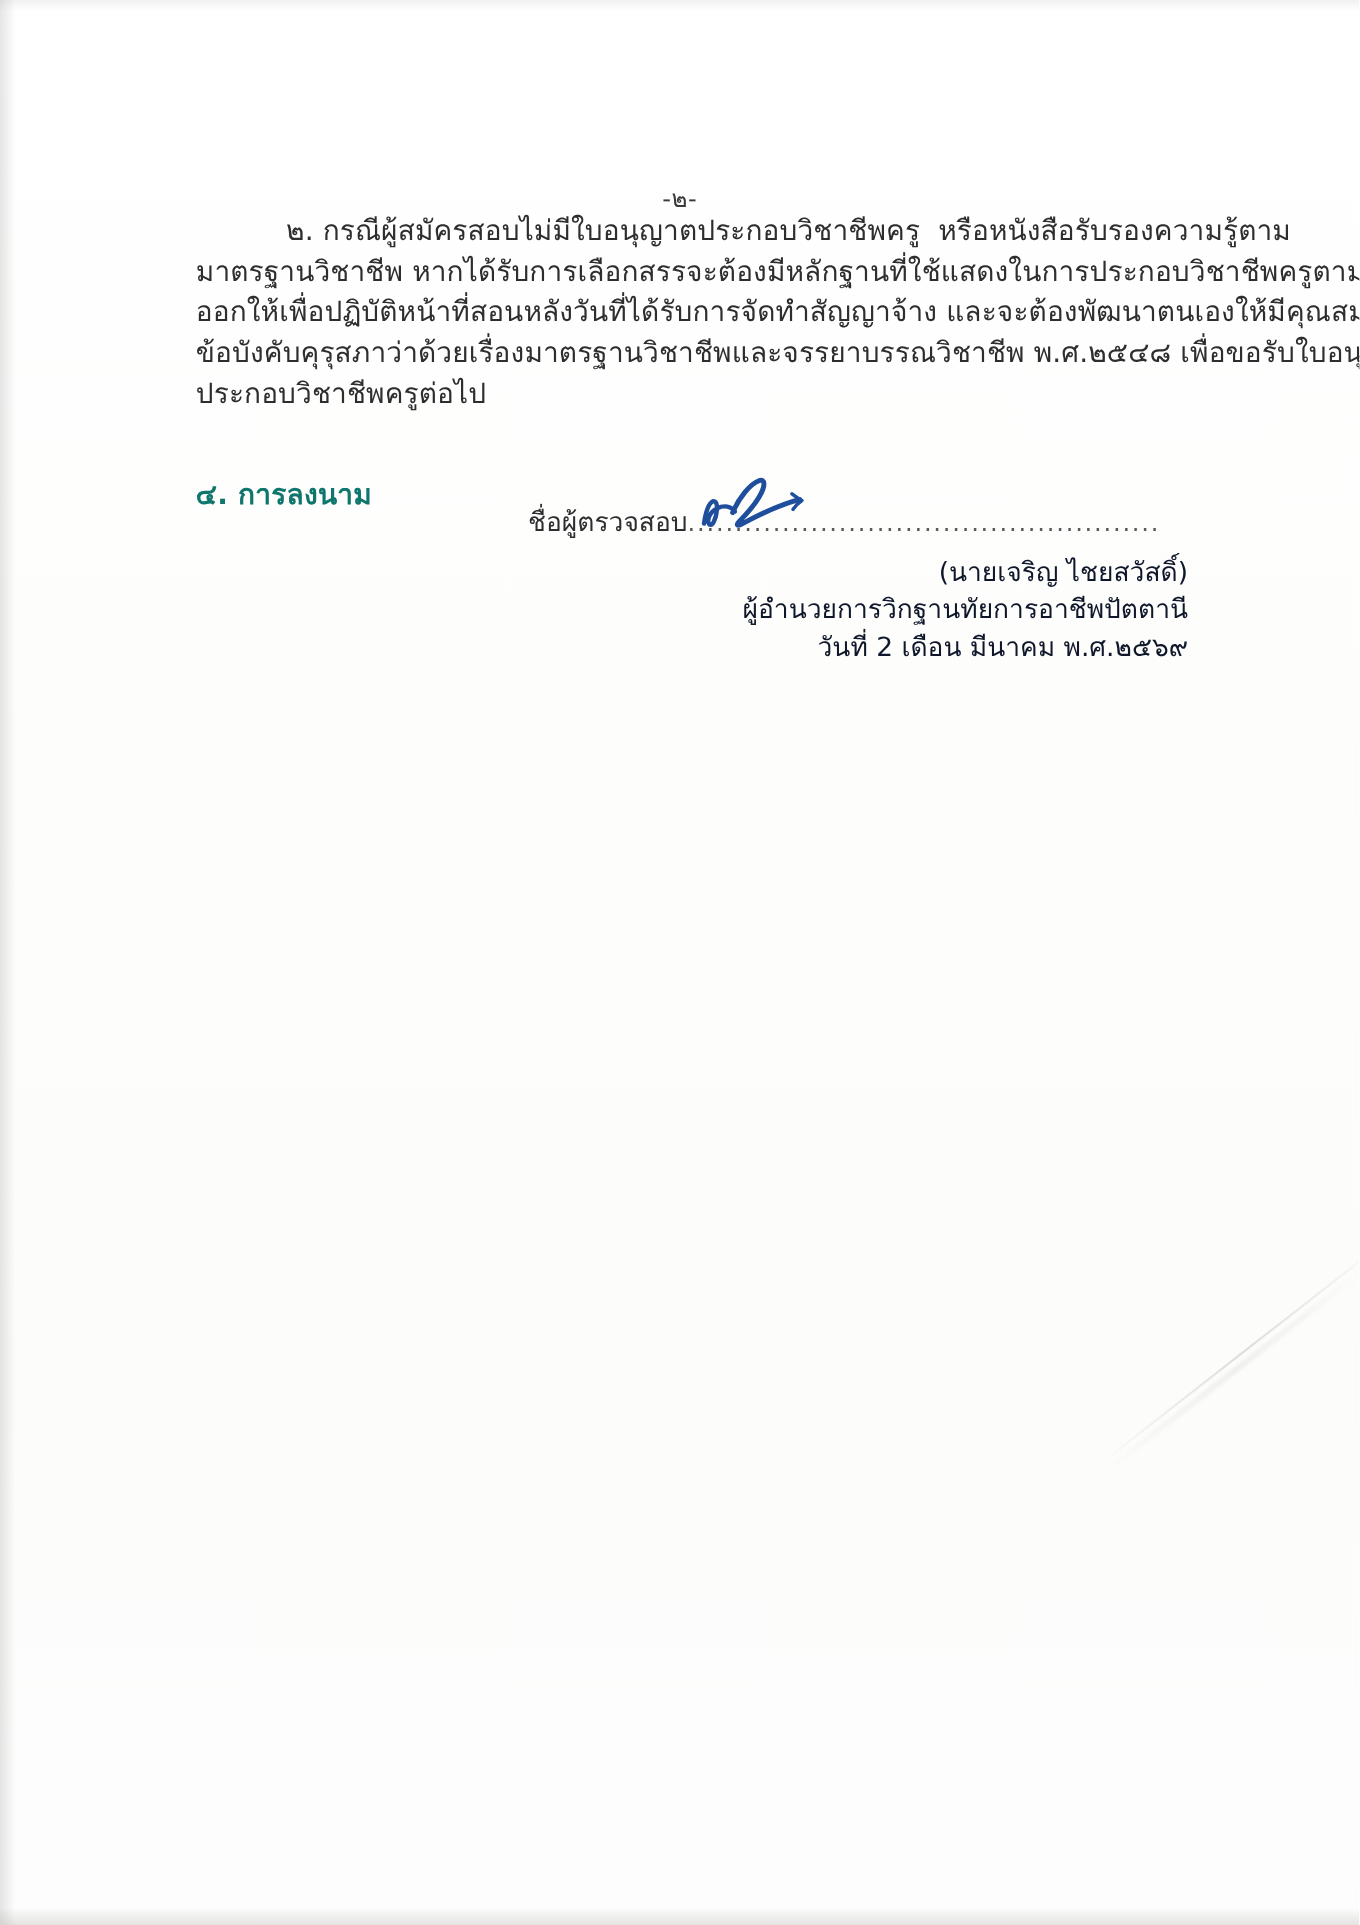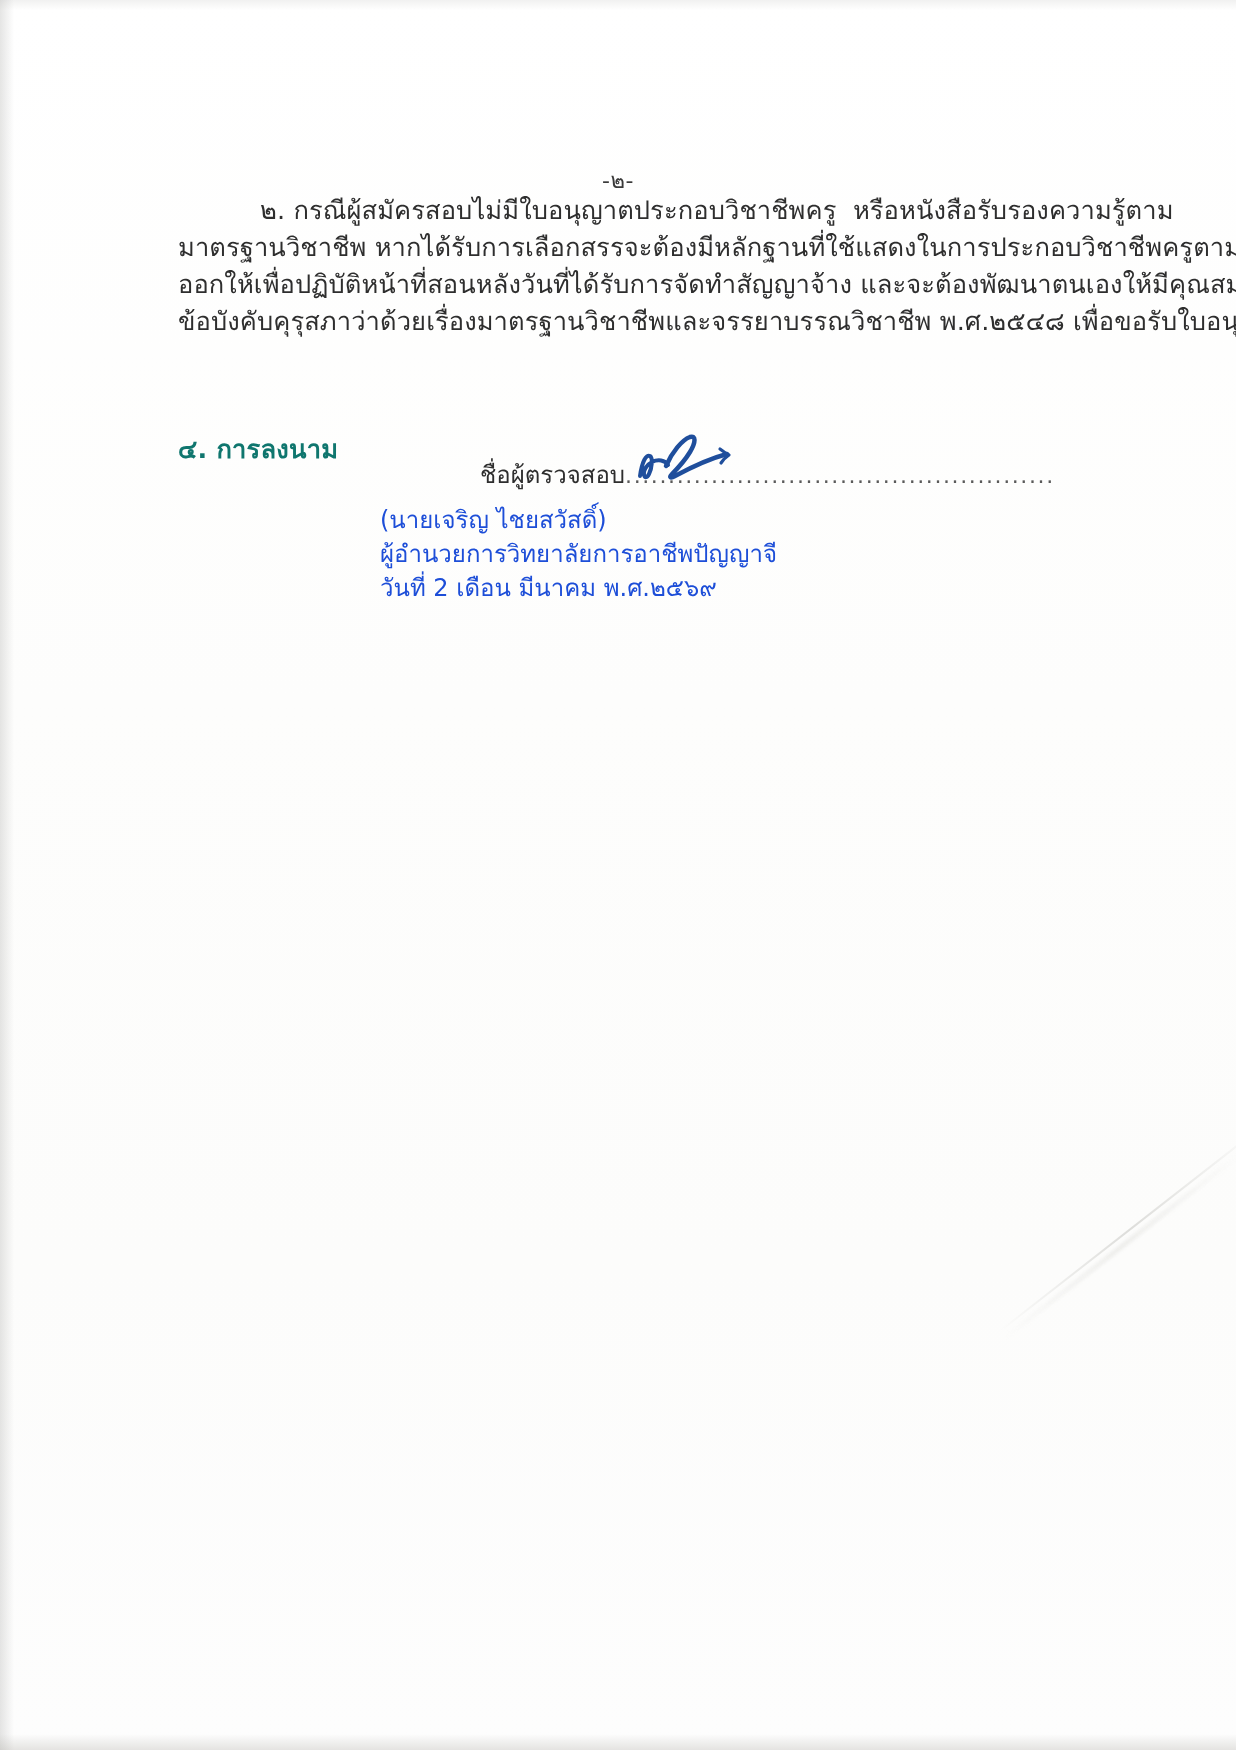--- a/index.html
+++ b/index.html
@@ -167,23 +167,23 @@
     top: 432px;
     width: 120px;
     height: 52px;
     pointer-events: none;
   }
 
   .centered-line {
     position: absolute;
     left: 380px;
     width: 700px;
-    text-align: left;
+    text-align: right;
     font-size: 24px;
-    color: #1d4ed8;
+    color: #0f172a;
     white-space: nowrap;
   }
   #sig-name  { top: 45px; }
   #sig-title { top: 79px; }
   #sig-date  { top: 113px; }
 </style>
 </head>
 <body>
 
 <div id="page-sheet">
@@ -197,33 +197,34 @@
 
   <div id="content">
 
     <div id="page-marker" class="thai">-๒-</div>
 
     <div id="body-block">
       <div class="body-line thai indent">          ๒. กรณีผู้สมัครสอบไม่มีใบอนุญาตประกอบวิชาชีพครู  หรือหนังสือรับรองความรู้ตาม</div>
       <div class="body-line thai">มาตรฐานวิชาชีพ หากได้รับการเลือกสรรจะต้องมีหลักฐานที่ใช้แสดงในการประกอบวิชาชีพครูตามที่คุรุสภา</div>
       <div class="body-line thai">ออกให้เพื่อปฏิบัติหน้าที่สอนหลังวันที่ได้รับการจัดทำสัญญาจ้าง และจะต้องพัฒนาตนเองให้มีคุณสมบัติตาม</div>
       <div class="body-line thai">ข้อบังคับคุรุสภาว่าด้วยเรื่องมาตรฐานวิชาชีพและจรรยาบรรณวิชาชีพ พ.ศ.๒๕๔๘ เพื่อขอรับใบอนุญาต</div>
+      <div class="body-line thai">ประกอบวิชาชีพครูต่อไป</div>
     </div>
 
     <div id="section-heading" class="thai">๔. การลงนาม</div>
 
     <div id="signature-block">
 
       <div id="sig-line-row" class="thai">
         <span>ชื่อผู้ตรวจสอบ</span><span id="sig-dots">..................................................</span>
       </div>
 
       <div class="centered-line thai" id="sig-name">(นายเจริญ  ไชยสวัสดิ์)</div>
 
-      <div class="centered-line thai" id="sig-title">ผู้อำนวยการวิทยาลัยการอาชีพปัญญาจี</div>
+      <div class="centered-line thai" id="sig-title">ผู้อำนวยการวิกฐานทัยการอาชีพปัตตานี</div>
 
       <div class="centered-line thai" id="sig-date">วันที่ 2 เดือน มีนาคม พ.ศ.๒๕๖๙</div>
     </div>
 
     <svg id="signature-ink" viewBox="0 0 120 52">
       <g fill="none" stroke="#1f4e9c" stroke-linecap="round" stroke-linejoin="round">
         <path d="M8,44 C10,30 14,22 18,24 C21,26 20,36 17,42 C15,46 13,46 12,43 C11,39 14,33 20,30 C26,27 33,28 36,33" stroke-width="4"></path>
         <path d="M34,34 C40,20 50,8 58,5 C64,3 64,10 58,20 C52,30 44,38 40,42 C37,45 38,47 43,44 C56,37 76,27 95,22" stroke-width="4.5"></path>
         <path d="M88,17 C92,20 95,22 97,23 C94,25 91,28 89,31" stroke-width="3.2"></path>
       </g>

